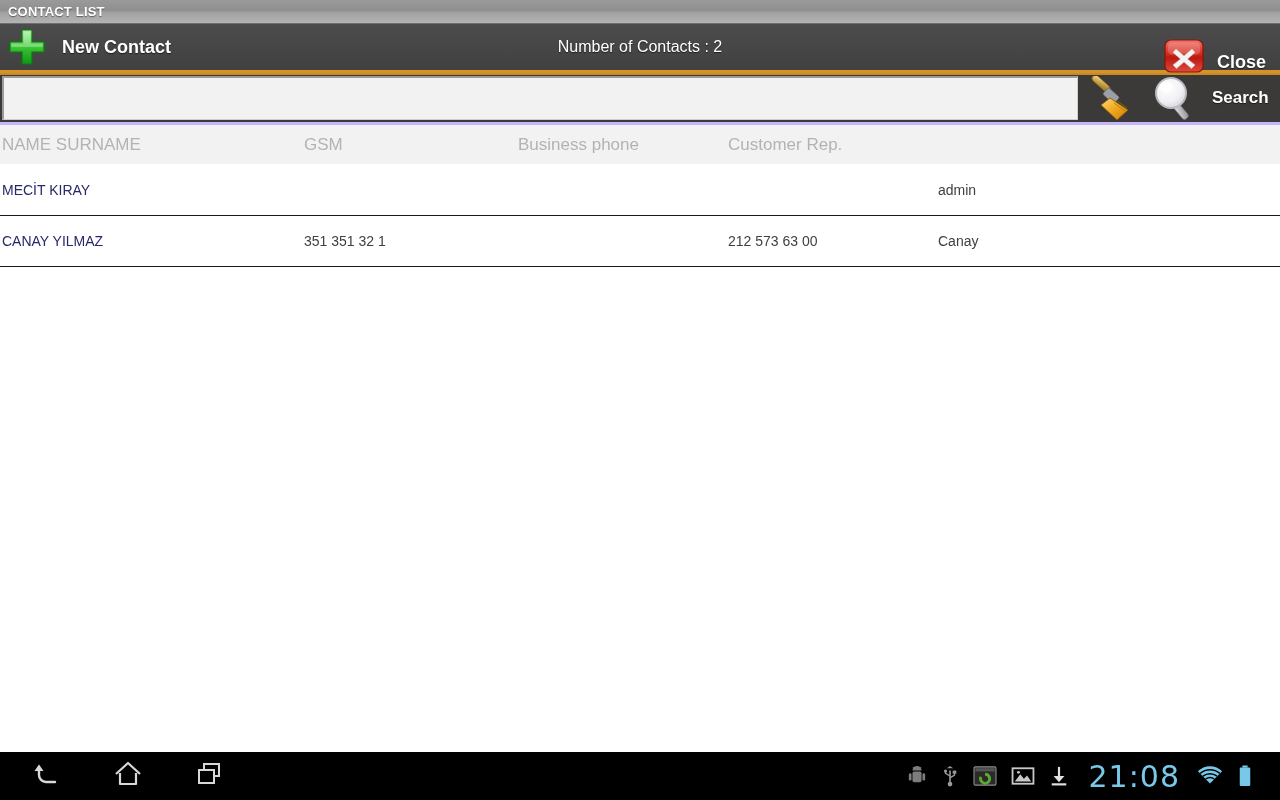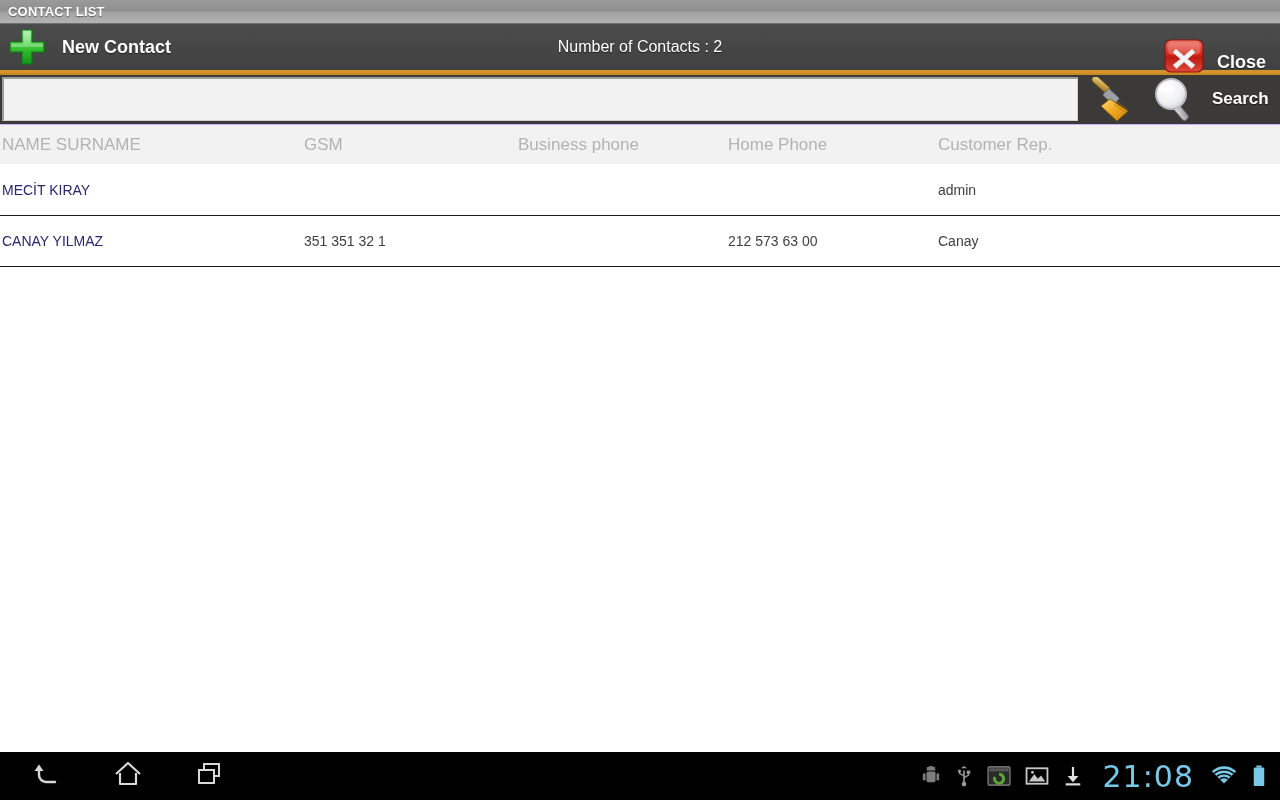--- a/index.html
+++ b/index.html
@@ -54,21 +54,21 @@
     position:absolute; right:14px; top:0; height:49px;
     display:flex; align-items:flex-end; gap:12px; cursor:pointer;
   }
   .close-icon { width:42px; height:34px; display:block; }
 
   
   .searchbar {
     height:52px;
     background:#3c3a38;
     display:flex; align-items:center;
-    border-bottom:1px solid #c4b5fd;
+    border-bottom:3px solid #c4b5fd;
     position:relative;
   }
   .searchbar::before {
     content:""; position:absolute; left:0; right:0; top:0; height:2px;
     background:#c98a22;
   }
   .search-input {
     margin-left:2px;
     width:1076px; height:44px;
     background:#f2f2f2;
@@ -124,21 +124,21 @@
   .sysbar {
     position:absolute; left:0; bottom:0;
     width:1280px; height:48px;
     background:#000000;
     display:flex; align-items:center;
   }
   .navgroup { display:flex; align-items:center; gap:38px; padding-left:24px; }
   .nav-btn { width:44px; height:40px; display:flex; align-items:center; justify-content:center; cursor:pointer; }
   .sys-right {
     margin-left:auto; display:flex; align-items:center; gap:14px;
-    padding-right:14px;
+    padding-right:28px;
   }
   .sys-ico { display:flex; align-items:center; justify-content:center; }
   .clock {
     color:#79c8e8; font-size:30px; letter-spacing:1px;
     font-family:"DejaVu Sans", sans-serif;
     margin:0 2px 0 6px;
   }
 </style>
 </head>
 <body>
@@ -236,21 +236,20 @@
       </span>
     </span>
     <span class="search-label">Search</span>
   </div>
 
   <div class="table">
     <div class="thead">
       <span class="th c0">NAME SURNAME</span>
       <span class="th c1">GSM</span>
       <span class="th c2">Business phone</span>
-      <span class="th c3">Home Phone</span>
       <span class="th c4">Customer Rep.</span>
     </div>
 
     <div class="trow">
       <span class="td name c0">MECİT KIRAY</span>
       <span class="td c1"></span>
       <span class="td c2"></span>
       <span class="td c3"></span>
       <span class="td c4">admin</span>
     </div>

